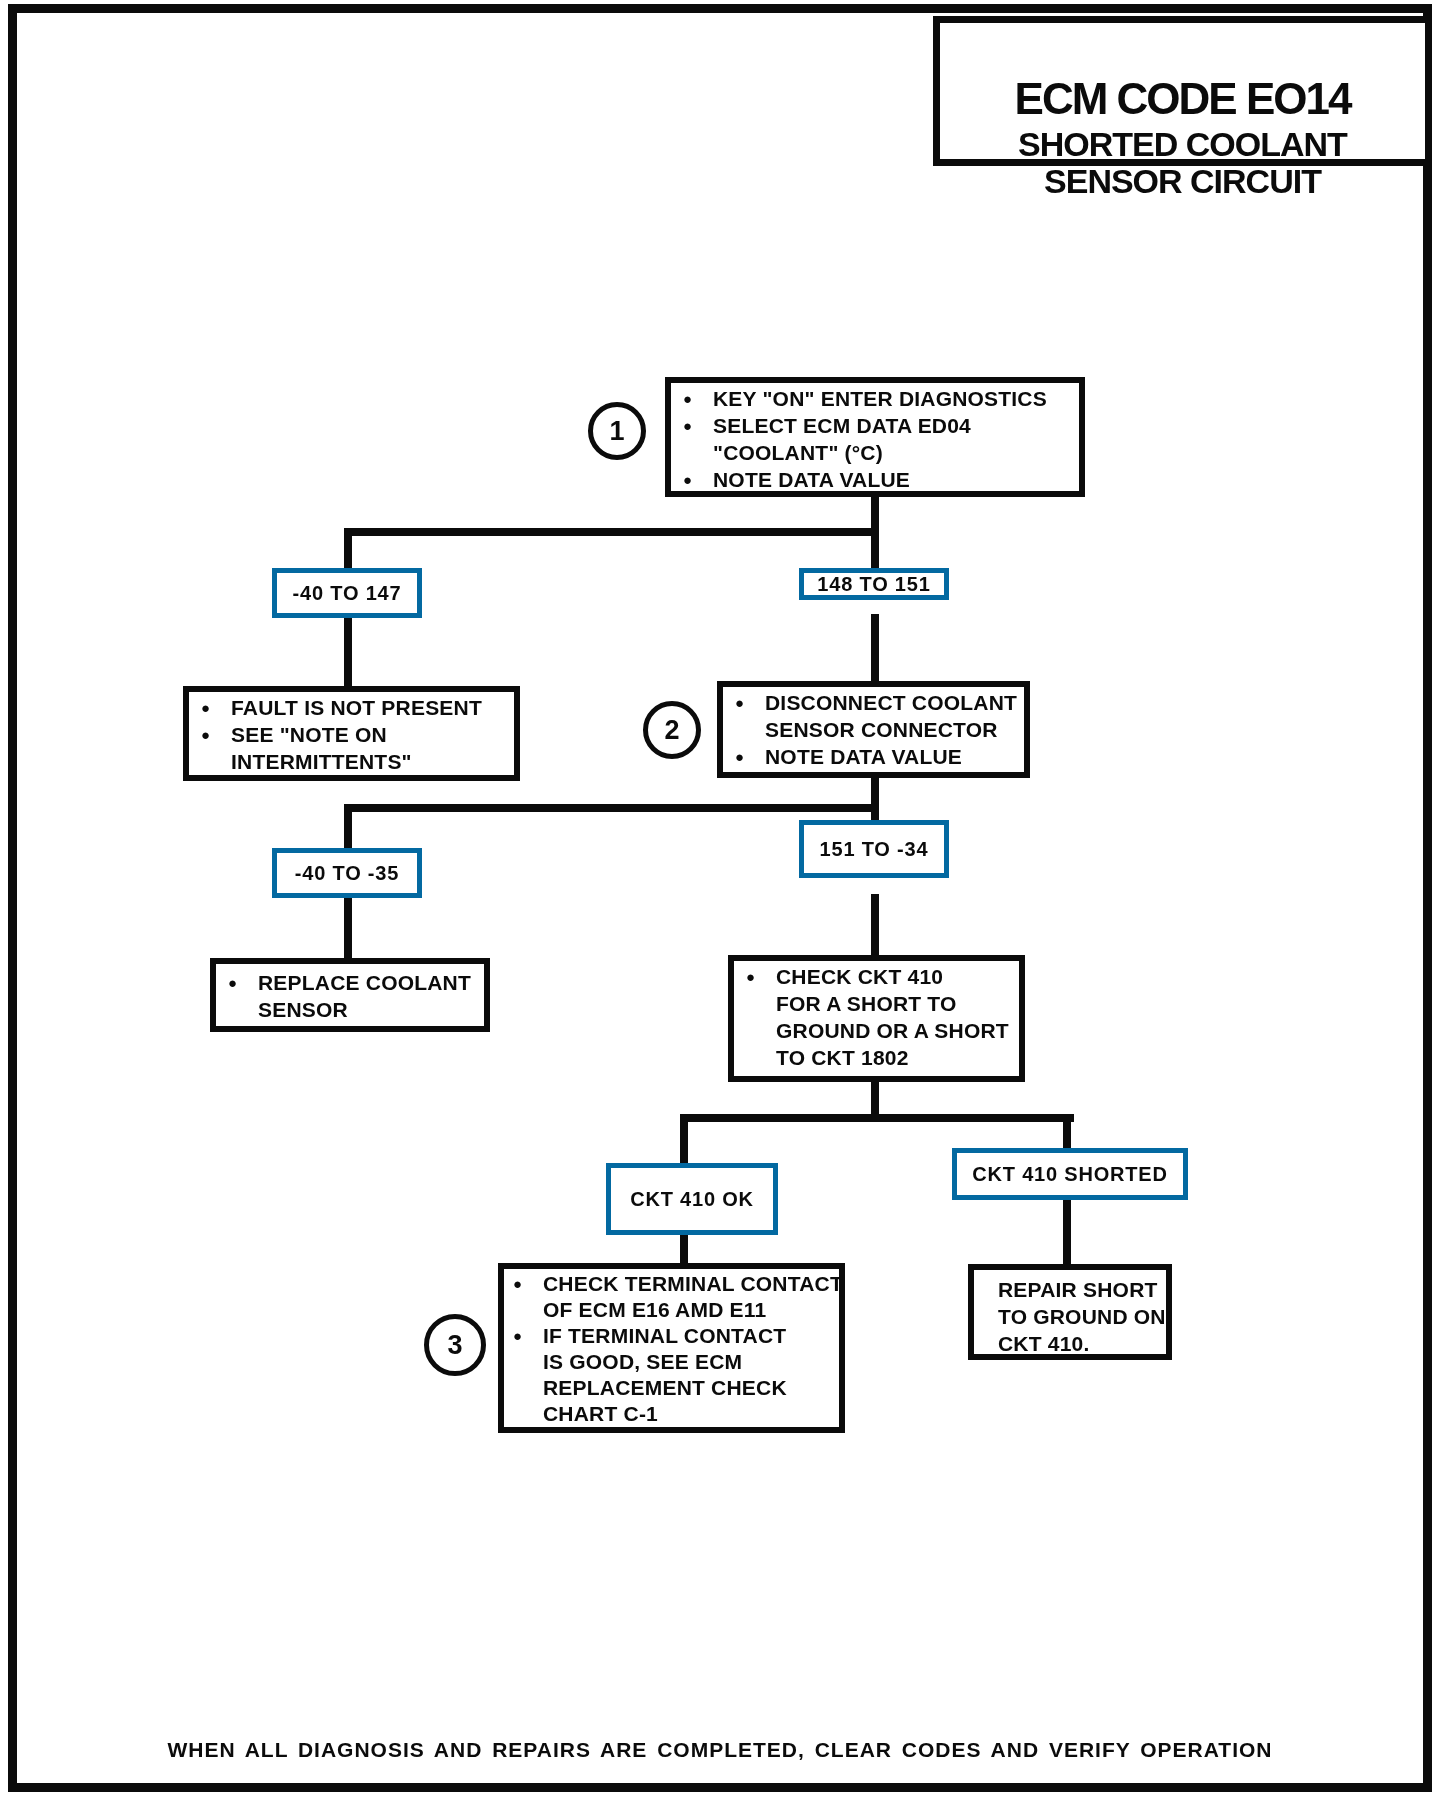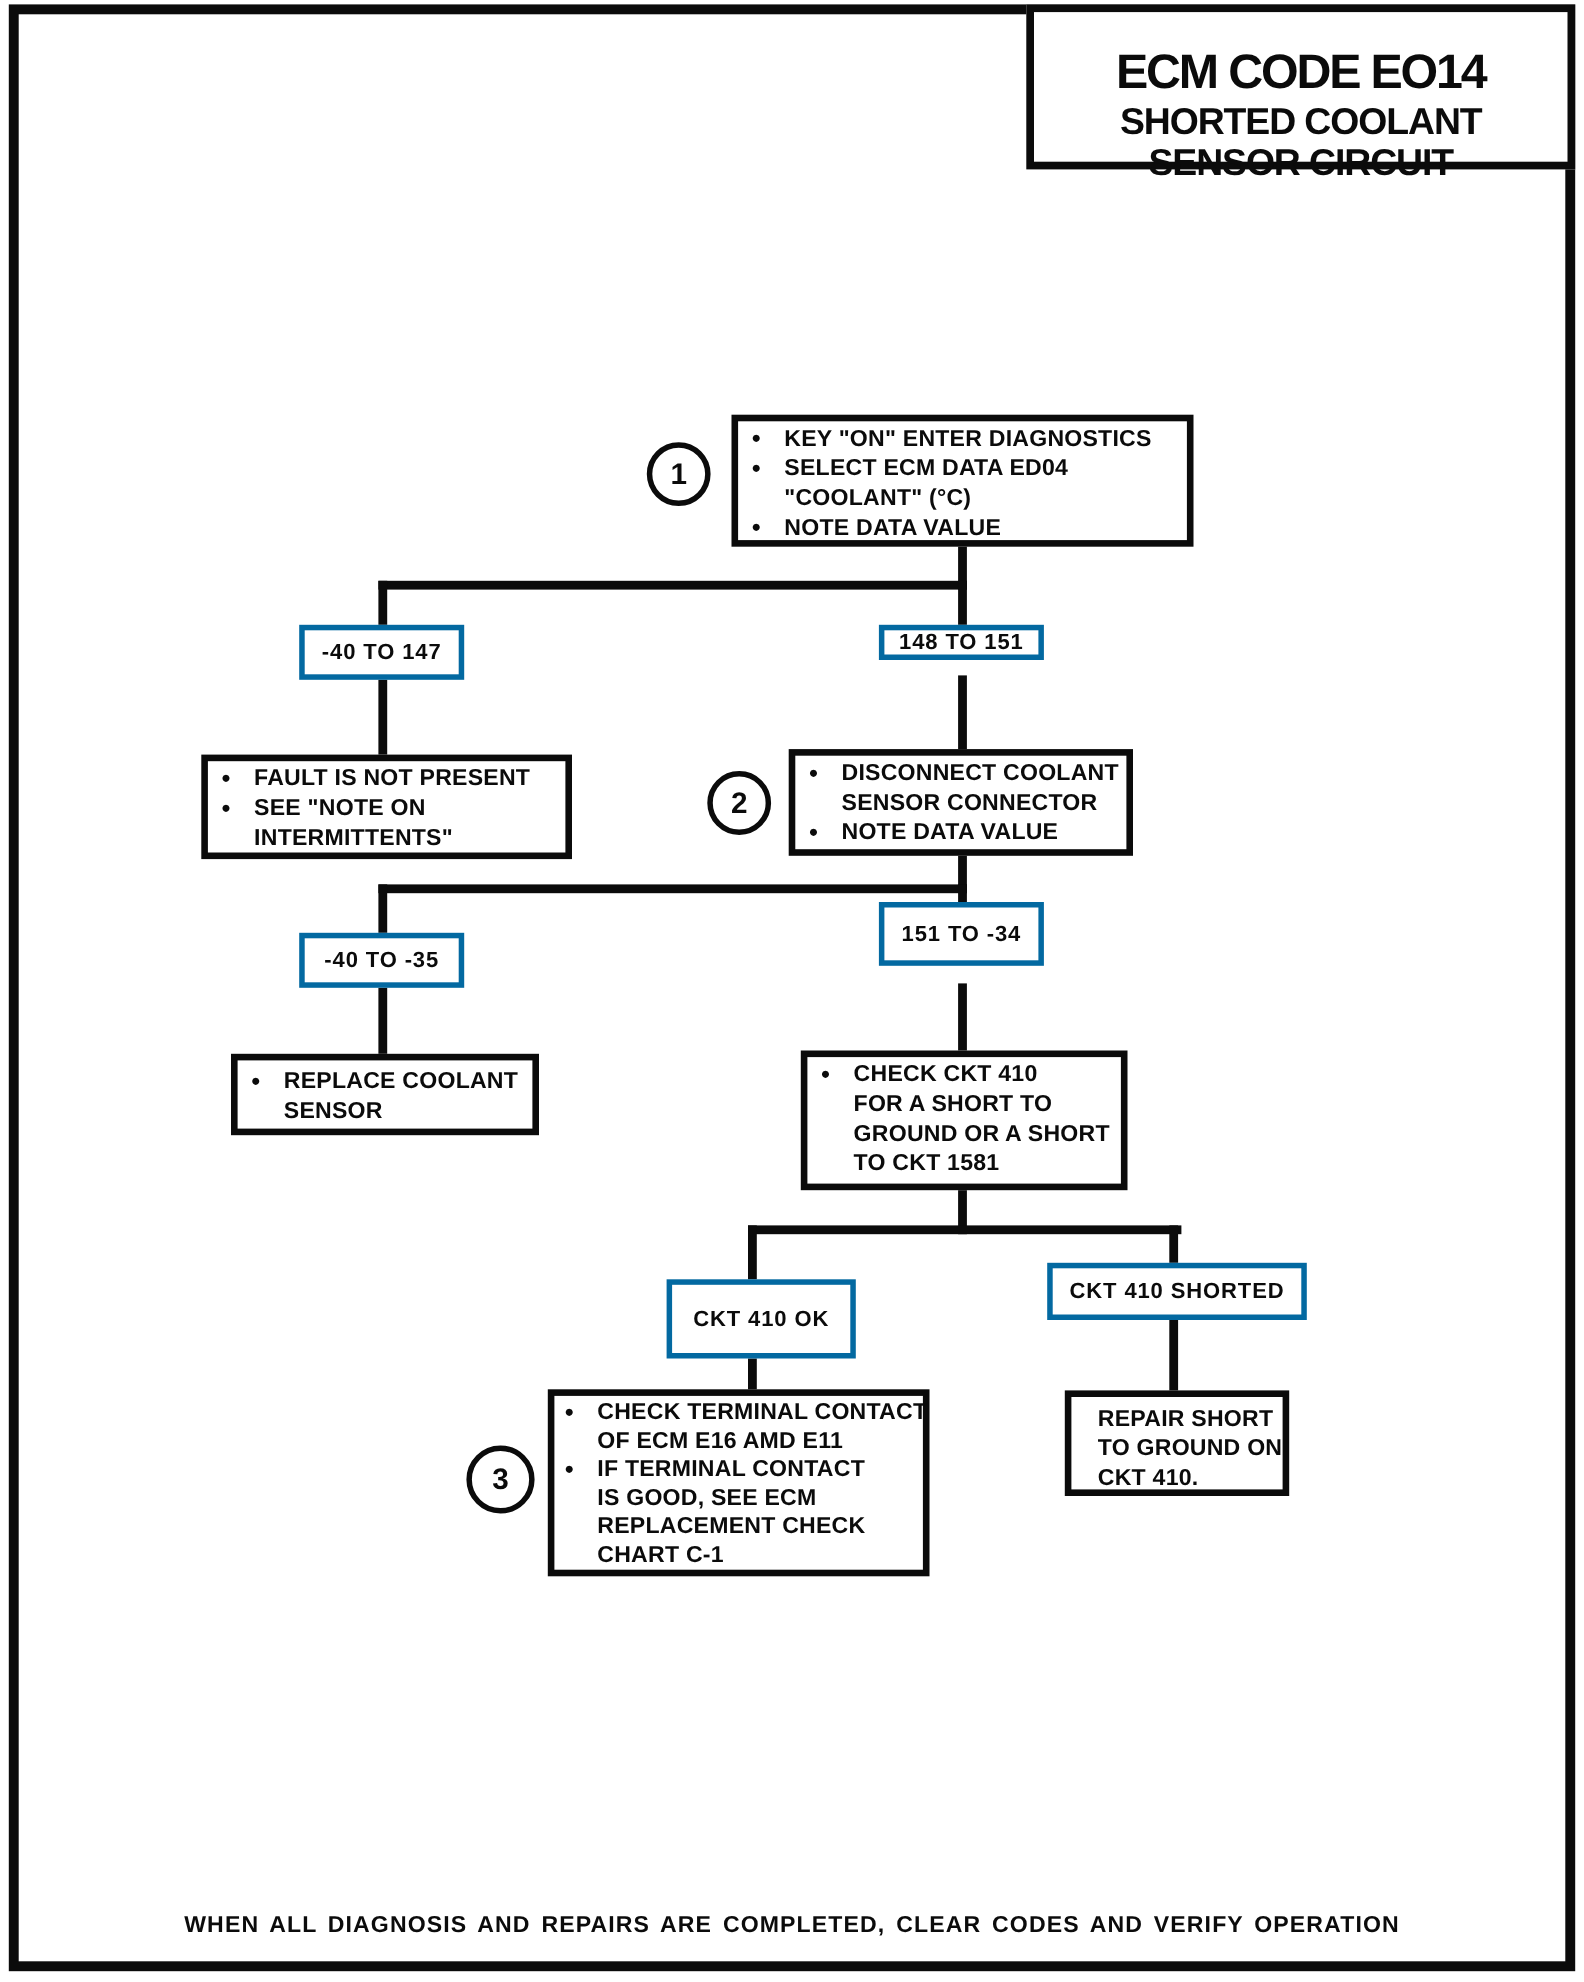--- a/index.html
+++ b/index.html
@@ -7,23 +7,23 @@
   body {
     width:1440px; height:1802px; position:relative;
     font-family:"Liberation Sans", sans-serif;
     color:#0b0b0b; overflow:hidden;
   }
   .frame {
     position:absolute; left:8px; top:4px; width:1424px; height:1788px;
     border:9px solid #0b0b0b; background:transparent;
   }
   .titlebox {
-    position:absolute; left:933px; top:4px; width:499px; height:150px;
+    position:absolute; left:933px; top:16px; width:499px; height:150px;
     border:7px solid #0b0b0b; background:#ffffff; text-align:center;
-    padding-top:28px;
+    padding-top:49px;
   }
   .title-main { font-size:44px; font-weight:bold; letter-spacing:-2px; line-height:54px; white-space:nowrap; }
   .title-sub  { font-size:34px; font-weight:bold; letter-spacing:-1px; line-height:37px; white-space:nowrap; }
   .line { position:absolute; background:#0b0b0b; }
   .circle {
     position:absolute; border:5px solid #0b0b0b; border-radius:50%;
     background:#fff; display:flex; align-items:center; justify-content:center;
     font-size:27px; font-weight:bold;
   }
   .actionbox {
@@ -173,21 +173,21 @@
     <div class="row">
       <span class="bul"></span>
       <span class="txt">FOR A SHORT TO</span>
     </div>
     <div class="row">
       <span class="bul"></span>
       <span class="txt">GROUND OR A SHORT</span>
     </div>
     <div class="row">
       <span class="bul"></span>
-      <span class="txt">TO CKT 1581</span>
+      <span class="txt">TO CKT 1802</span>
     </div>
   </div>
 </div>
 
 <div class="valuebox" style="left:606px;top:1163px;width:172px;height:72px">
   <span>CKT 410 OK</span>
 </div>
 <div class="valuebox" style="left:952px;top:1148px;width:236px;height:52px">
   <span>CKT 410 SHORTED</span>
 </div>

